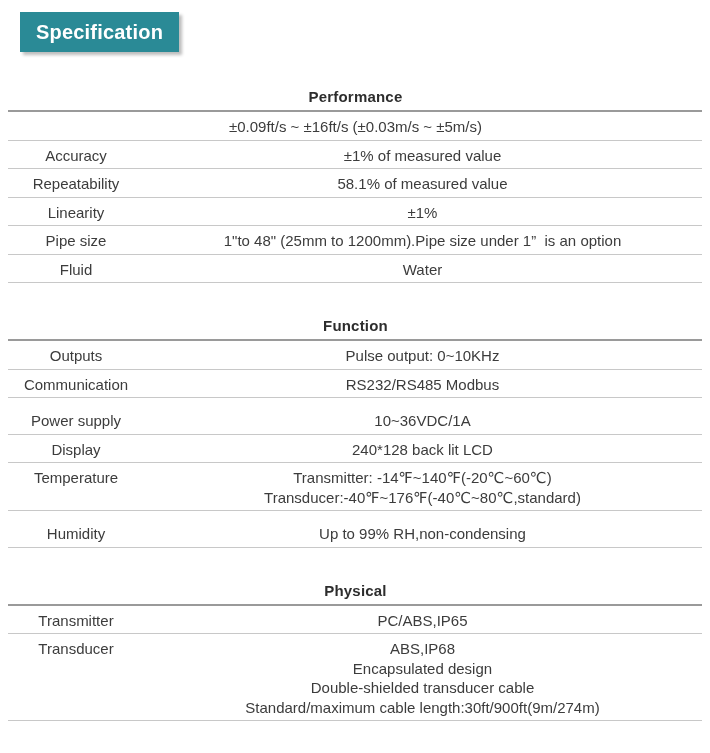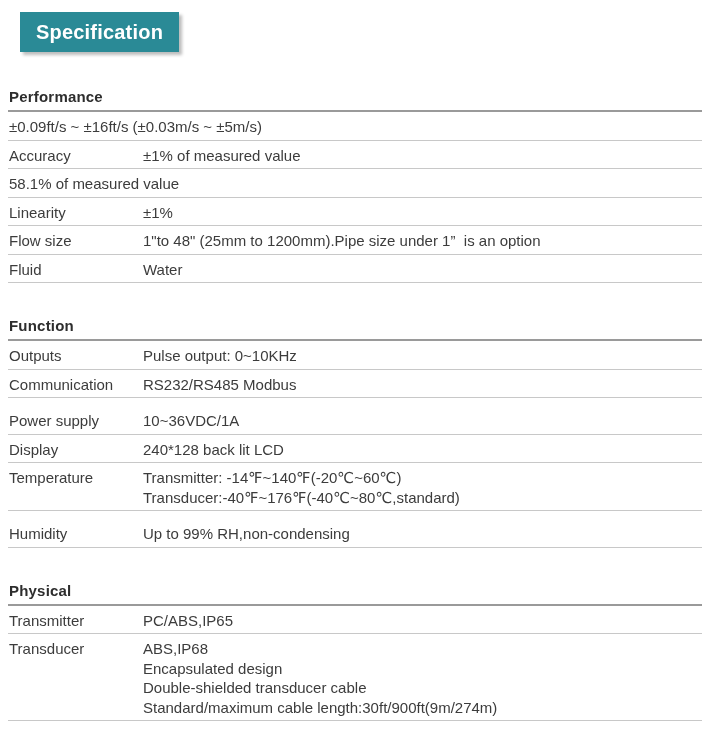--- a/index.html
+++ b/index.html
@@ -28,20 +28,21 @@
     line-height: 24px;
     padding: 8px 16px;
     box-shadow: 3px 3px 3px var(--badge-shadow, #bdbdbd);
     letter-spacing: 0.2px;
   }
   .content {
     margin: 36px 8px 0 8px;
   }
   .spec-section {
     margin-top: 0;
+    text-align: center;
   }
   .spec-section + .spec-section {
     margin-top: 34px;
   }
   .section-title {
     margin: 0;
     font-size: 15px;
     font-weight: 700;
     color: var(--heading-text, #2d2d2d);
     padding: 0 0 5px 1px;
@@ -86,32 +87,33 @@
             <div class="value-line">±0.09ft/s ~ ±16ft/s (±0.03m/s ~ ±5m/s)</div>
           </div>
         </div>
         <div class="spec-row">
           <div class="row-label">Accuracy</div>
           <div class="row-value">
             <div class="value-line">±1% of measured value</div>
           </div>
         </div>
         <div class="spec-row">
+          <div class="row-label">Repeatability</div>
           <div class="row-value">
             <div class="value-line">58.1% of measured value</div>
           </div>
         </div>
         <div class="spec-row">
           <div class="row-label">Linearity</div>
           <div class="row-value">
             <div class="value-line">±1%</div>
           </div>
         </div>
         <div class="spec-row">
-          <div class="row-label">Flow size</div>
+          <div class="row-label">Pipe size</div>
           <div class="row-value">
             <div class="value-line">1"to 48" (25mm to 1200mm).Pipe size under 1”  is an option</div>
           </div>
         </div>
         <div class="spec-row">
           <div class="row-label">Fluid</div>
           <div class="row-value">
             <div class="value-line">Water</div>
           </div>
         </div>

